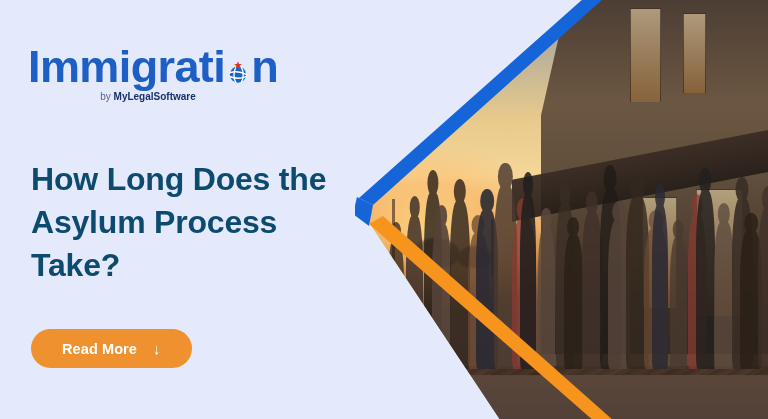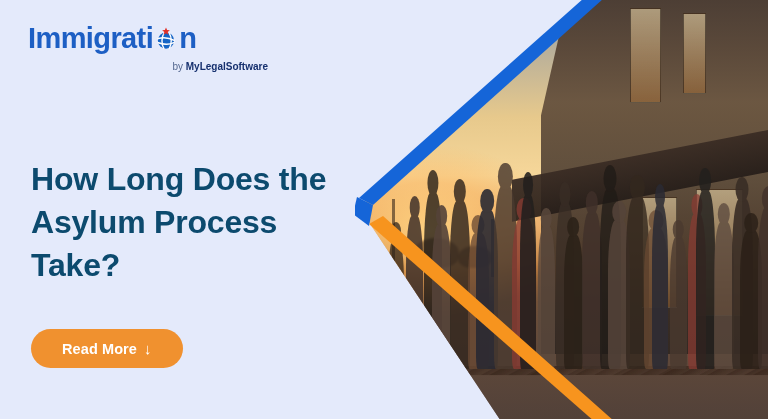--- a/index.html
+++ b/index.html
@@ -152,47 +152,48 @@
   .left {
     position: absolute;
     top: 0; left: 0;
     width: 355px;
     height: 419px;
   }
 
   
   .logo { position: absolute; top: 24px; left: 28px; width: 240px; }
   .logo-main {
-    font-size: 29px;
+    font-size: 45px;
     font-weight: bold;
     color: #1d5fc4;
     letter-spacing: -.6px;
     line-height: 1;
     white-space: nowrap;
+    margin-top: 20px;
   }
   .globe {
     display: inline-block;
     width: 24px;
     height: 24px;
     position: relative;
     vertical-align: -3px;
     margin: 0 1px;
   }
   .logo-sub {
     margin-top: 4px;
     margin-left: 62px;
     font-size: 19px;
     font-weight: bold;
     color: #f0912f;
     letter-spacing: 4.2px;
     line-height: 1;
   }
   .logo-by {
-    margin-top: 9px;
-    text-align: right;
+    margin-top: 3px;
+    text-align: center;
     font-size: 10px;
     line-height: 1;
     color: #54678f;
   }
   .logo-by b { color: #16306e; font-weight: bold; }
 
   
   .headline {
     position: absolute;
     top: 137px;
@@ -205,21 +206,21 @@
     letter-spacing: -.2px;
   }
 
   
   .cta {
     position: absolute;
     top: 329px;
     left: 31px;
     display: inline-flex;
     align-items: center;
-    gap: 7px;
+    gap: 16px;
     padding: 11px 31px;
     border: none;
     border-radius: 999px;
     background: #f0912f;
     color: #ffffff;
     font-family: "Liberation Sans", sans-serif;
     font-size: 14.5px;
     font-weight: bold;
     letter-spacing: .1px;
     cursor: pointer;

